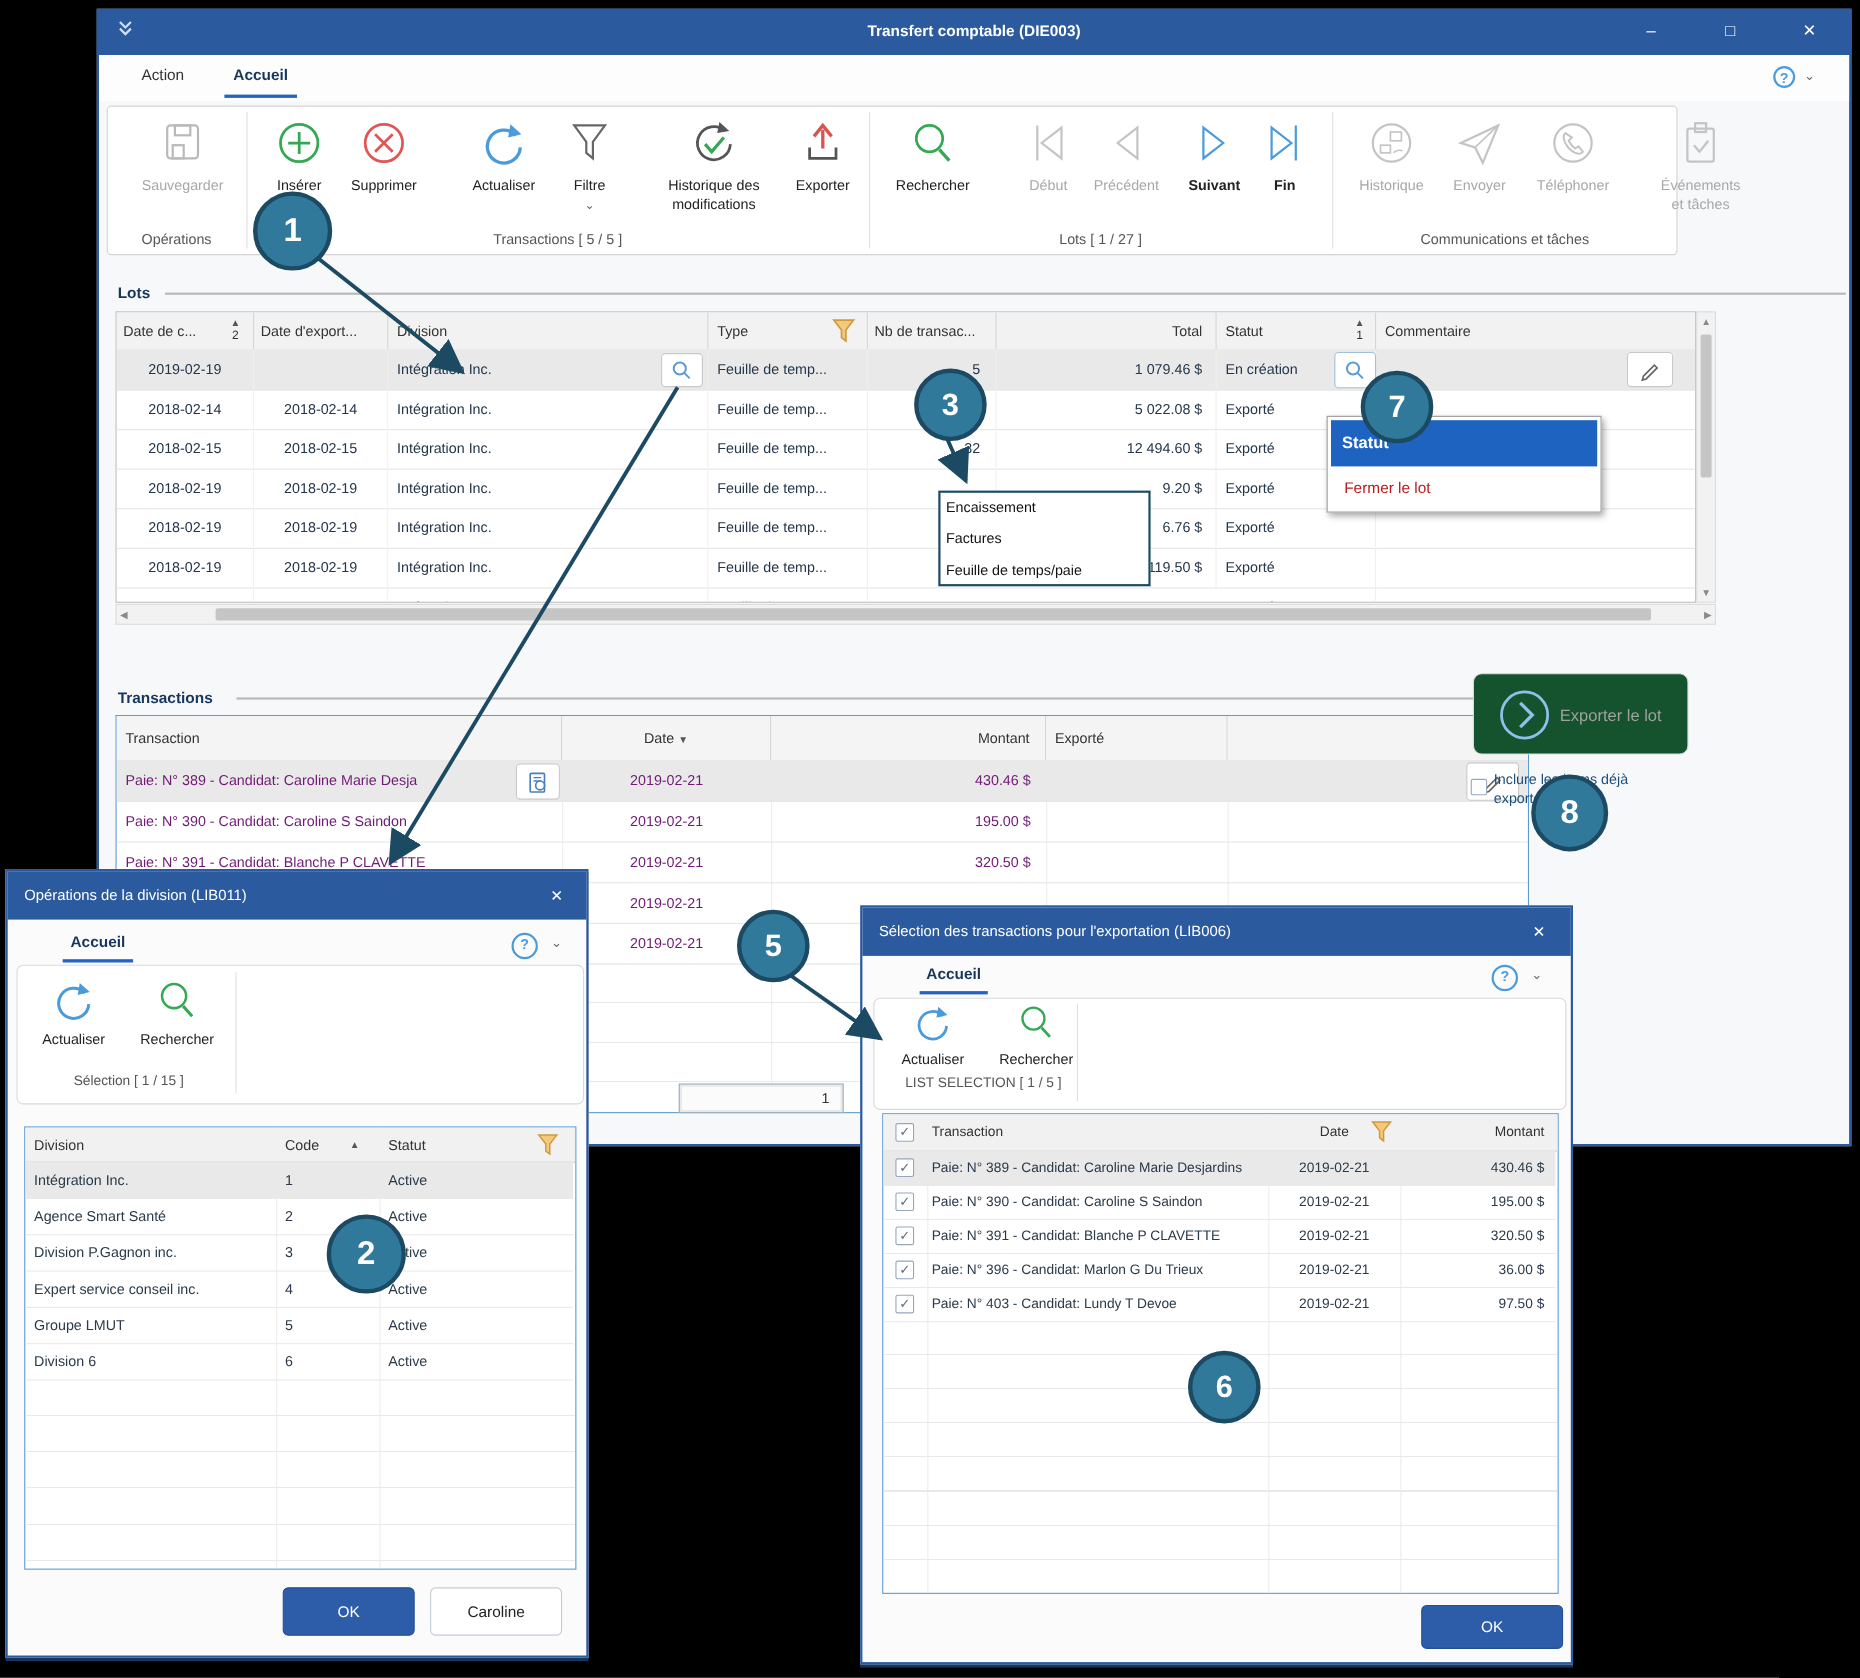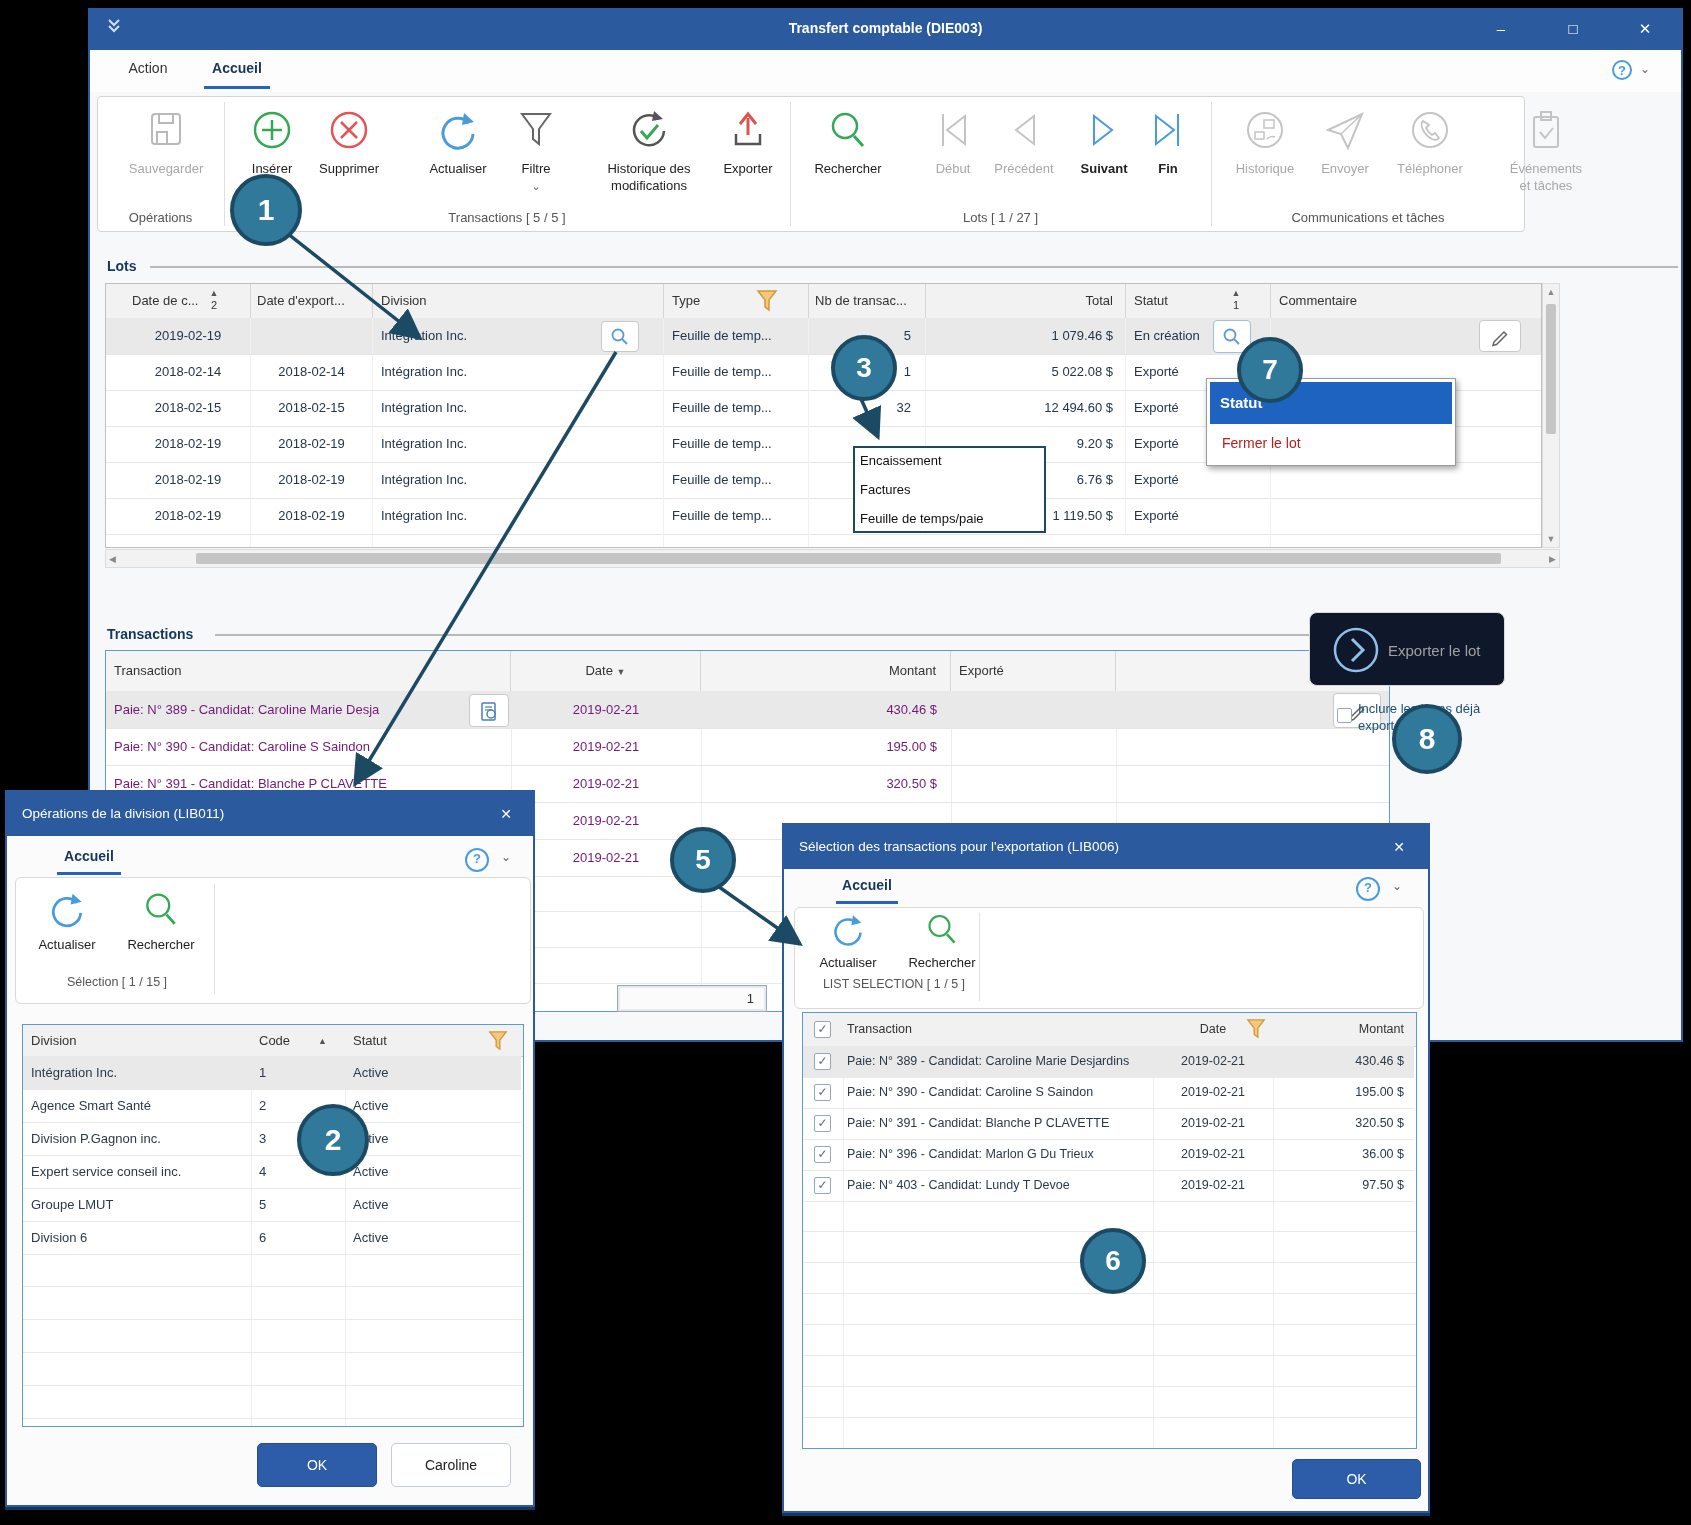--- a/index.html
+++ b/index.html
@@ -27,21 +27,21 @@
   .rgroup{top:210px;text-align:center;font-size:13px;color:#555;z-index:3;}
   
   .seclabel{font-size:14px;font-weight:bold;color:#17365d;z-index:3;}
   .secline{height:2px;background:#b9b9b9;z-index:3;}
   
   .lots{left:105px;top:283px;width:1437px;height:265px;background:#fff;
         border:1px solid #bfbfbf;overflow:hidden;z-index:4;}
   .Lhrow{position:absolute;left:0;top:0;width:1437px;height:34px;background:#f2f2f2;
          border-bottom:1px solid #cfcfcf;}
   .Lh,.Lc{position:absolute;top:0;height:34px;line-height:34px;font-size:13px;
-          overflow:hidden;white-space:nowrap;box-sizing:border-box;margin-left:20px;}
+          overflow:hidden;white-space:nowrap;box-sizing:border-box;}
   .Lh{color:#333;border-right:1px solid #d6d6d6;}
   .Lc{height:36px;line-height:36px;color:#24364a;border-right:1px solid #f0f0f0;}
   .w1{left:0;width:125px;padding-left:6px;} .w2{left:125px;width:122px;padding-left:6px;}
   .w3{left:247px;width:291px;padding-left:8px;} .w4{left:538px;width:145px;padding-left:8px;}
   .w5{left:683px;width:117px;padding-left:6px;} .w6{left:800px;width:200px;text-align:right;padding-right:12px;}
   .w7{left:1000px;width:145px;padding-left:8px;} .w8{left:1145px;width:292px;padding-left:8px;border-right:none;}
   .Lc.w1,.Lc.w2{text-align:center;padding-left:0;}
   .Lc.w5{text-align:right;padding-right:14px;}
   .Lrow{position:absolute;left:0;width:1437px;height:36px;border-bottom:1px solid #e6e6e6;}
   .sel{background:#e9e9e9;}
@@ -70,21 +70,21 @@
   .t3{left:595px;width:250px;text-align:right;padding-right:14px;}
   .t4{left:845px;width:165px;padding-left:8px;} .t5{left:1010px;width:273px;padding-left:8px;border-right:none;}
   .Trow{position:absolute;left:0;width:1283px;height:37px;border-bottom:1px solid #e6e6e6;}
   .colline{position:absolute;top:0;bottom:0;width:1px;background:#ededed;}
   .emptyrows{position:absolute;left:0;width:100%;
              background:repeating-linear-gradient(to bottom,transparent 0,transparent 35px,#e9e9e9 35px,#e9e9e9 36px);}
   .pager{left:617px;top:985px;width:150px;height:27px;background:#fbfbfb;border:1px solid #9aa7b5;
          box-shadow:inset 0 0 0 2px #e6e9ee;z-index:25;font-size:13px;color:#333;
          text-align:right;line-height:25px;padding-right:12px;}
   
-  .exportbtn{left:1309px;top:612px;width:196px;height:74px;background:#0f172a;
+  .exportbtn{left:1339px;top:612px;width:196px;height:74px;background:#14532d;
              border:1px solid #d9d9d9;border-radius:8px;z-index:4;}
   .exportlabel{position:absolute;left:78px;top:0;width:112px;height:74px;display:flex;
                align-items:center;color:#a0a0a0;font-size:15px;}
   .chk{position:absolute;width:15px;height:15px;background:#fff;border:1px solid #94a7bd;border-radius:2px;}
   .chk.on{color:#5a6e80;font-size:12px;line-height:14px;text-align:center;}
   
   .typepopup{left:853px;top:446px;width:193px;height:87px;background:#fff;
              border:2px solid #1d4a63;z-index:40;font-size:13px;color:#111;}
   .typepopup div{padding:5px 0 0 5px;height:24px;}
   .statutmenu{left:1206px;top:378px;width:250px;background:#fff;border:1px solid #9b9b9b;

